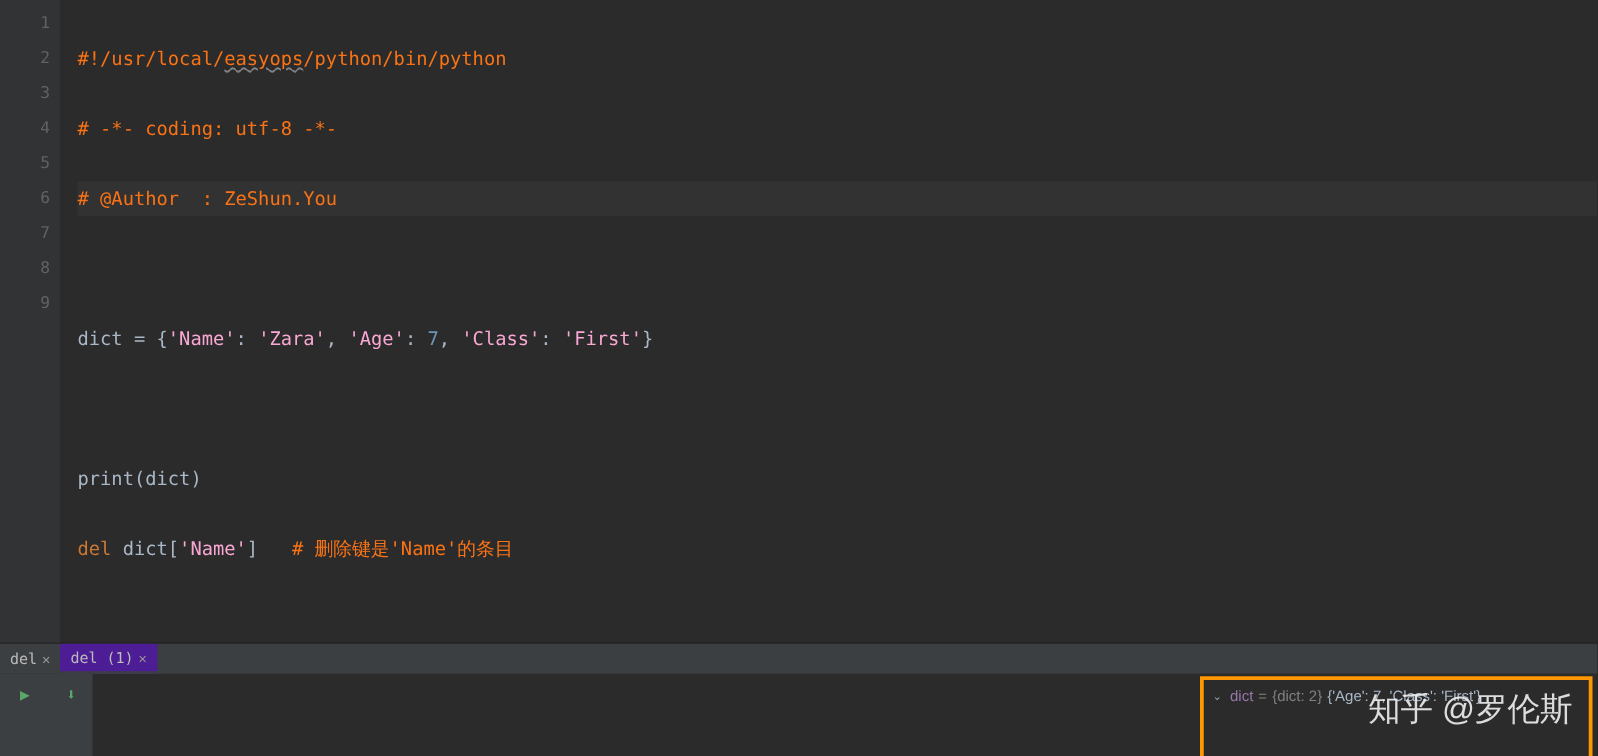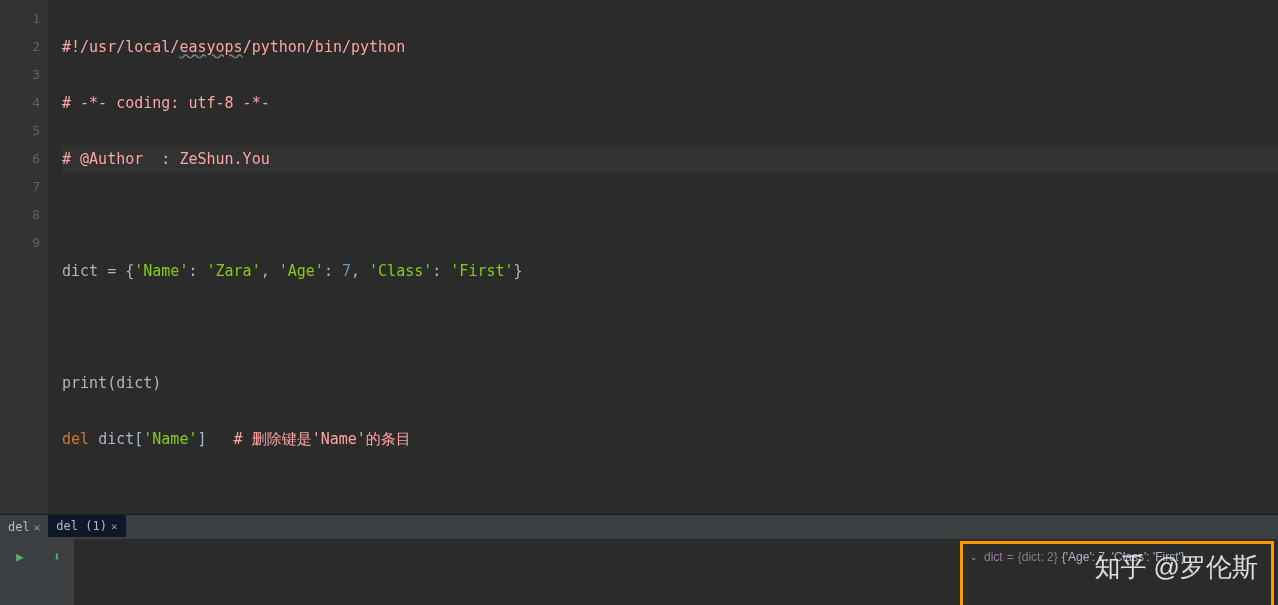--- a/index.html
+++ b/index.html
@@ -33,23 +33,23 @@
 }
 .gutter .ln { position: relative; }
 .code-area {
   flex: 1;
   padding: 5px 0 5px 14px;
   line-height: 28px;
   font-size: 15px;
   white-space: pre;
 }
 .caret-line { background: #323232; }
-.c-comment { color: #fca5a5; text-align: right; }
+.c-comment { color: #f97316; text-align: right; }
 .c-kw { color: #cc7832; }
-.c-str { color: #84cc16; }
+.c-str { color: #f9a8d4; }
 .c-num { color: #6897bb; }
 .c-underline { text-decoration-line: underline; text-decoration-style: wavy; text-decoration-color: #808080; }
 .bottom {
   display: flex;
   flex-direction: column;
   height: 325px;
   background: #2b2b2b;
 }
 .tabs-row {
   display: flex;
@@ -60,21 +60,21 @@
 }
 .tab {
   padding: 4px 8px;
   color: #bbbbbb;
   display: flex;
   align-items: center;
   gap: 4px;
   cursor: pointer;
 }
 .tab.active {
-  background: #0f172a;
+  background: #4c1d95;
   border-bottom: 2px solid #3c3f41;
 }
 .tab-close { color: #999; font-size: 11px; }
 .console-row {
   flex: 1;
   display: flex;
   min-height: 0;
 }
 .tool-col {
   width: 40px;

